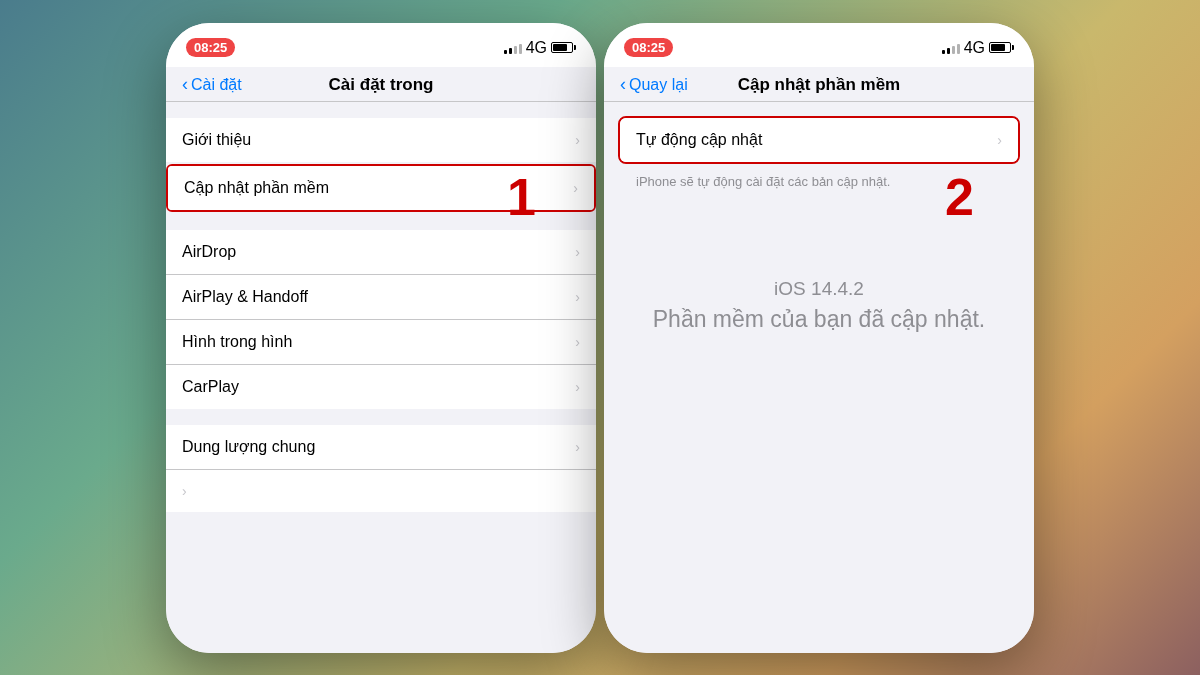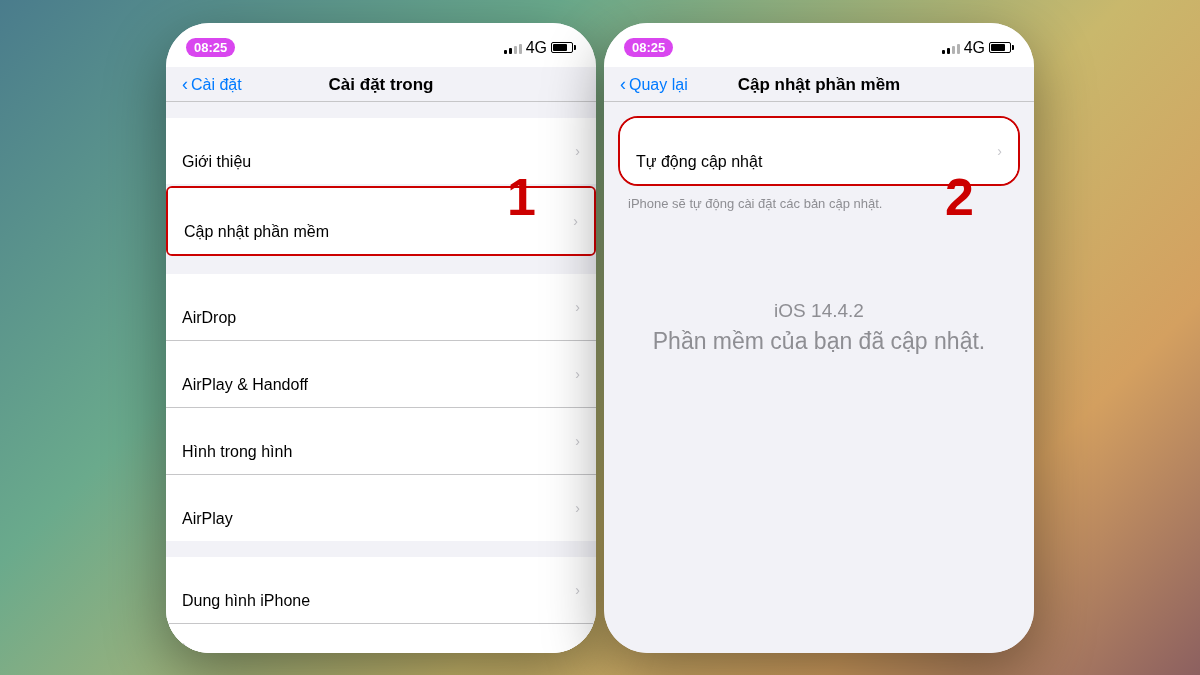--- a/index.html
+++ b/index.html
@@ -38,21 +38,21 @@
       background: white;
       display: flex;
       align-items: center;
       justify-content: space-between;
       padding: 12px 20px 6px 20px;
       height: 44px;
       flex-shrink: 0;
     }
 
     .status-time {
-      background: #d946ef;
+      background: #ef4444;
       color: white;
       font-size: 13px;
       font-weight: 600;
       padding: 2px 8px;
       border-radius: 10px;
     }
 
     .status-icons {
       display: flex;
       align-items: center;
@@ -169,21 +169,20 @@
       cursor: pointer;
     }
 
     .settings-row:last-child {
       border-bottom: none;
     }
 
     .settings-row-text {
       font-size: 16px;
       color: #000;
-      margin-top: 22px;
     }
 
     .chevron {
       color: #c7c7cc;
       font-size: 14px;
     }
 
     
     .step-number {
       color: #CC0000;
@@ -294,30 +293,30 @@
         </div>
         <div class="settings-row">
           <span class="settings-row-text">AirPlay &amp; Handoff</span>
           <span class="chevron">›</span>
         </div>
         <div class="settings-row">
           <span class="settings-row-text">Hình trong hình</span>
           <span class="chevron">›</span>
         </div>
         <div class="settings-row" style="border-bottom: none;">
-          <span class="settings-row-text">AirPlay</span>
+          <span class="settings-row-text">CarPlay</span>
           <span class="chevron">›</span>
         </div>
       </div>
 
       <div class="spacer"></div>
 
       <div class="settings-group">
         <div class="settings-row">
-          <span class="settings-row-text">Dung hình iPhone</span>
+          <span class="settings-row-text">Dung lượng chung</span>
           <span class="chevron">›</span>
         </div>
         <div class="settings-row" style="border-bottom: none;">
           <span class="chevron">›</span>
         </div>
       </div>
     </div>
   </div>
 
   <div class="phone">
@@ -346,28 +345,28 @@
         <span class="nav-back-arrow">‹</span>
         <span class="nav-back-text">Quay lại</span>
       </div>
       <span class="nav-title">Cập nhật phần mềm</span>
 
       <span class="step-number">2</span>
     </div>
 
     <div class="content-scroll">
 
-      <div style="margin: 14px 14px 0 14px; border: 2.5px solid #CC0000; border-radius: 20px; overflow: hidden; background: #6d28d9;">
+      <div style="margin: 14px 14px 0 14px; border: 2.5px solid #CC0000; border-radius: 8px; overflow: hidden; background: #6d28d9;">
         <div class="settings-row" style="border-bottom: none;">
           <span class="settings-row-text">Tự động cập nhật</span>
           <span class="chevron">›</span>
         </div>
       </div>
 
-      <div style="padding: 8px 24px;">
+      <div style="padding: 8px 32px;">
         <span class="update-description" style="padding: 0; font-size: 13px; color: #8e8e93;">iPhone sẽ tự động cài đặt các bản cập nhật.</span>
       </div>
 
       <div style="flex: 1; display: flex; flex-direction: column; align-items: center; justify-content: center; padding: 80px 20px 20px 20px;">
         <span class="update-version" style="font-size: 19px; color: #8e8e93; margin-bottom: 6px; display: block; ">iOS 14.4.2</span>
         <span class="update-status" style="font-size: 23px; color: #8e8e93; display: block; text-align: center;">Phần mềm của bạn đã cập nhật.</span>
       </div>
     </div>
   </div>
 

